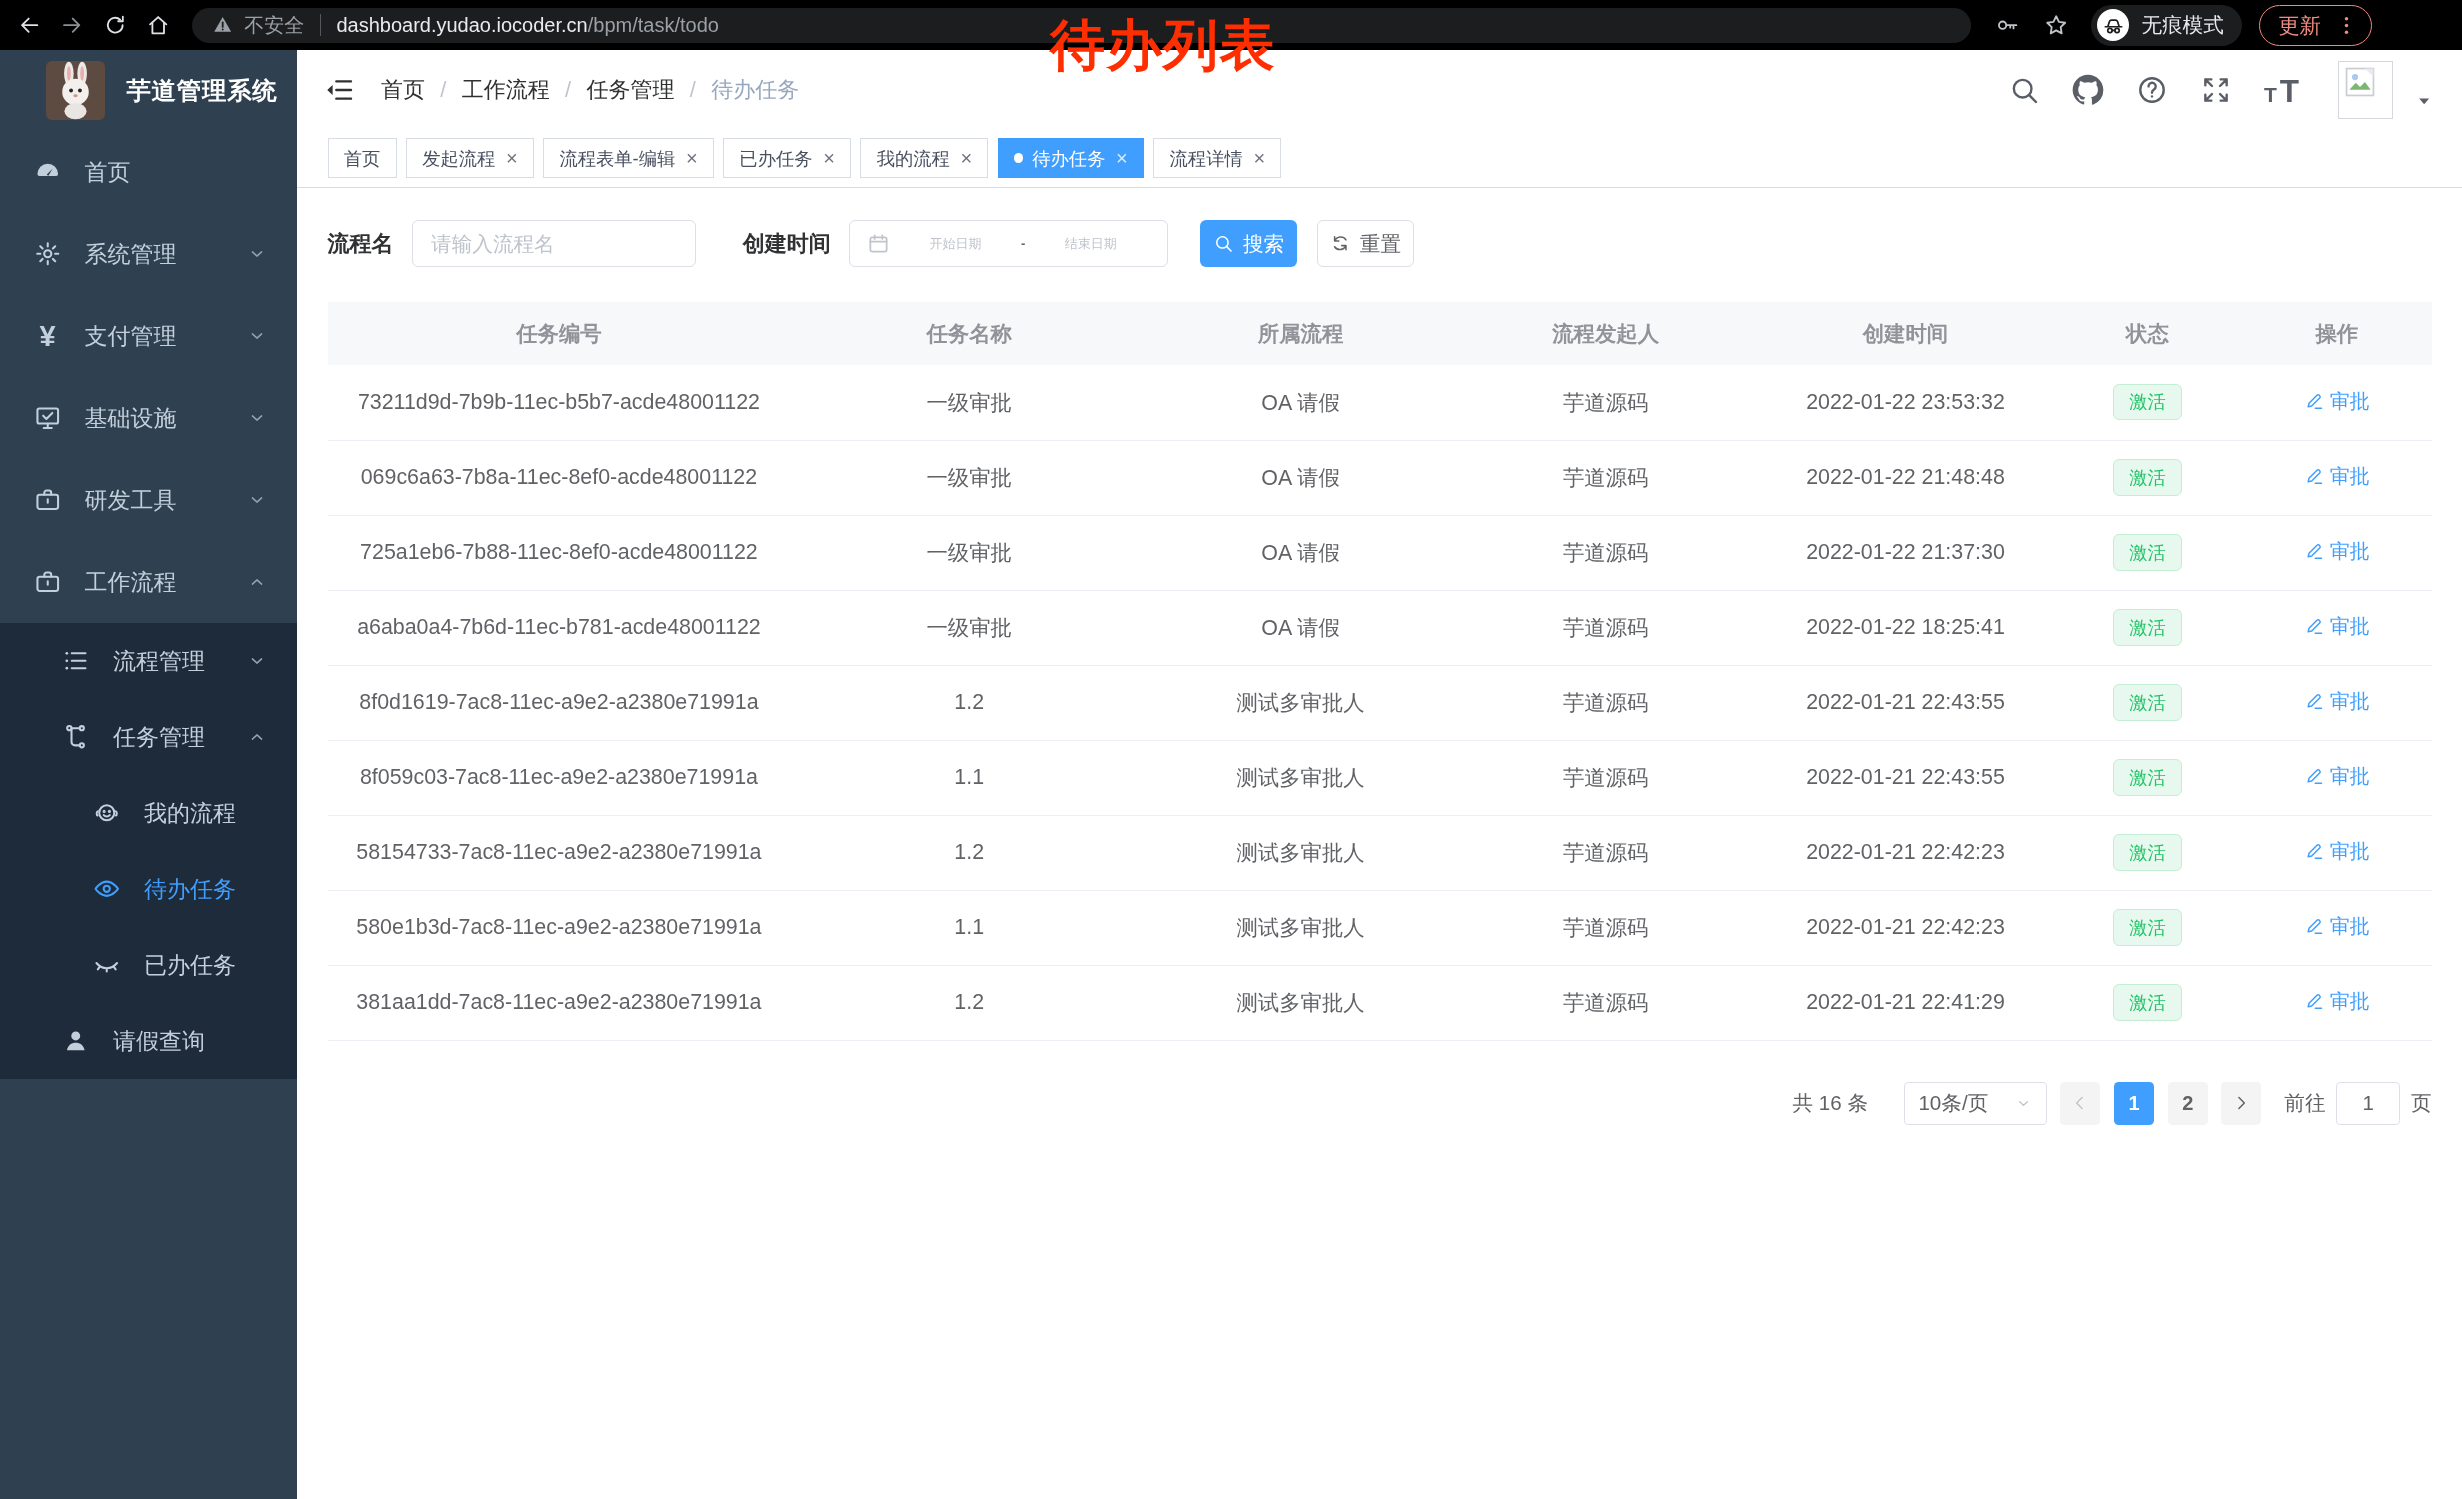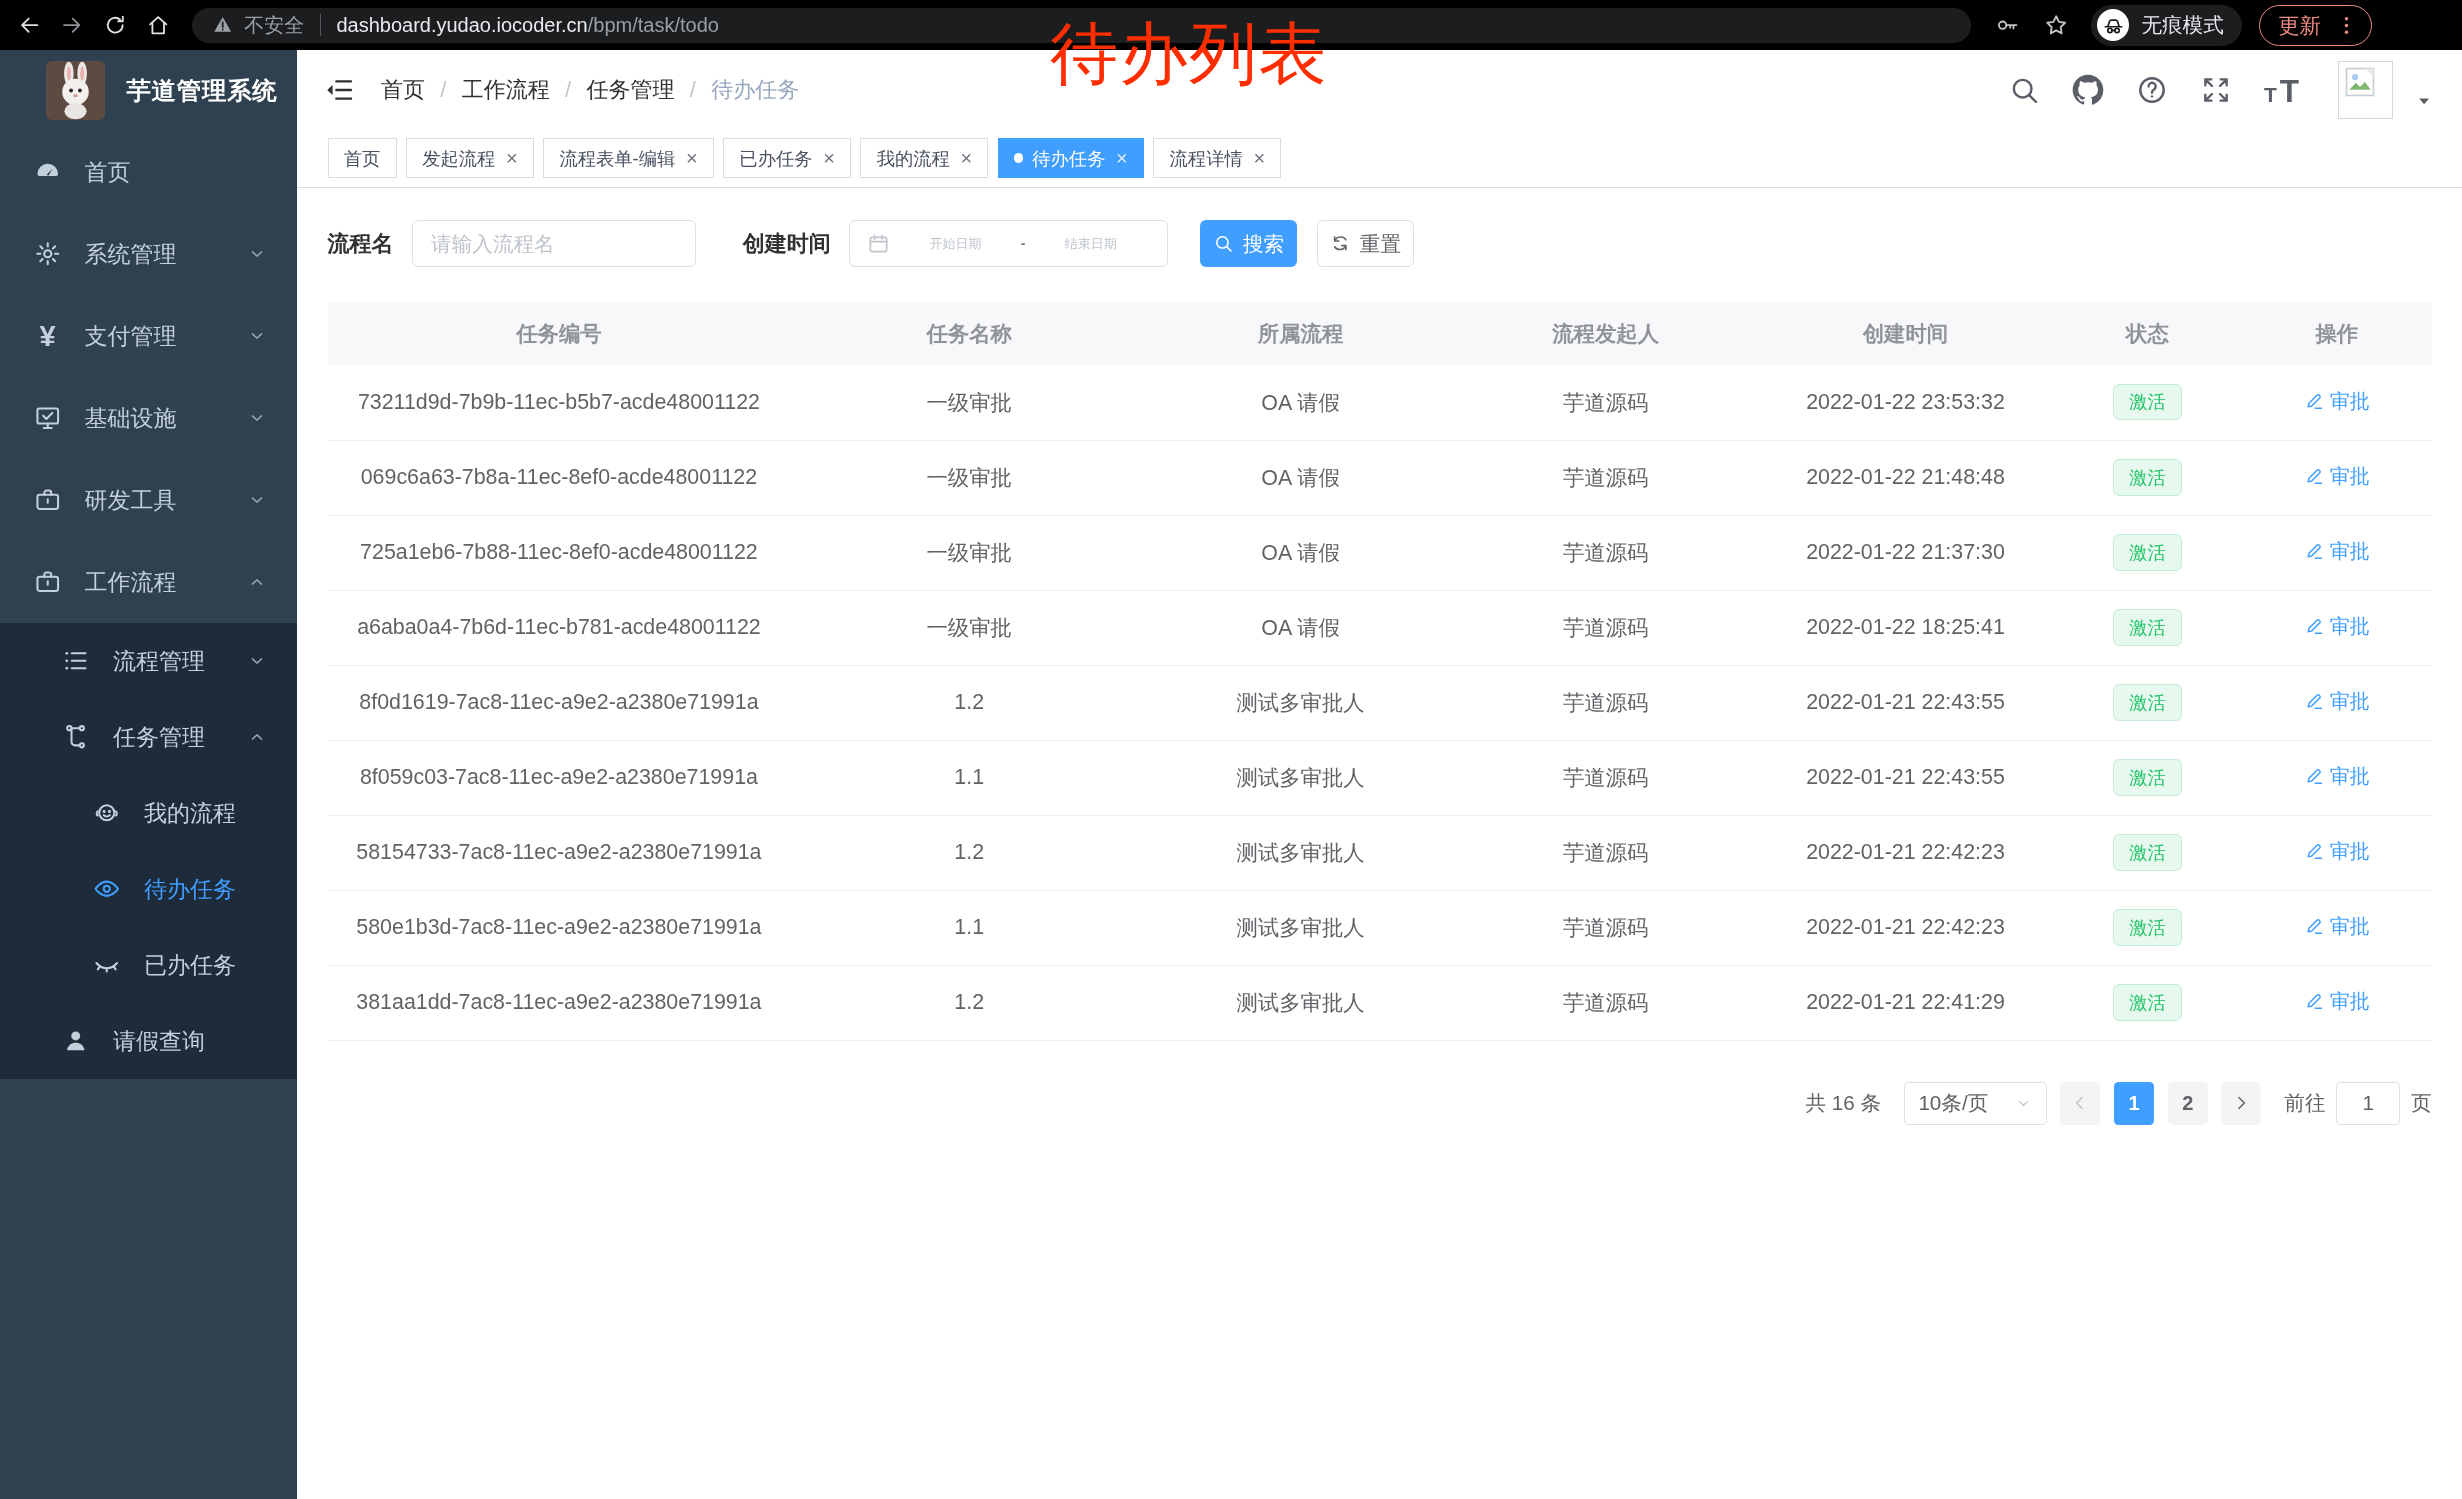--- a/index.html
+++ b/index.html
@@ -80,30 +80,30 @@
 .task-table th:nth-child(3),.task-table td:nth-child(3){width:14.5%}
 .task-table th:nth-child(4),.task-table td:nth-child(4){width:14.5%}
 .task-table th:nth-child(5),.task-table td:nth-child(5){width:14%}
 .task-table th:nth-child(6),.task-table td:nth-child(6){width:9%}
 .task-table th:nth-child(7),.task-table td:nth-child(7){width:9%}
 .badge{display:inline-block;padding:6.1px 15.3px;border-radius:6.1px;background:#e7f9ee;border:0.8px solid #c3eed3;color:#23c368;font-size:18.3px;line-height:1.2}
 .action-link{color:#409eff;font-size:20px;display:inline-flex;align-items:center;gap:6.1px;cursor:pointer}
 .action-link .ico{font-size:20px}
 
 .pagination{display:flex;align-items:center;justify-content:flex-end;margin-top:41px;gap:13.7px;font-size:20.6px;color:#606266}
-.pg-total{margin-right:9px}
+.pg-total{margin-right:22px}
 .page-size{width:143px;height:43px;border:0.8px solid #dcdfe6;border-radius:4.6px;display:flex;align-items:center;justify-content:space-between;padding:0 13.7px;cursor:pointer}
 .pg-caret{color:#c0c4cc;font-size:17px}
 .pg-btn{min-width:40px;height:43px;border-radius:4.6px;background:#f4f4f5;display:flex;align-items:center;justify-content:center;font-weight:700;color:#606266;cursor:pointer;font-size:20px;padding:0 4.6px}
 .pg-btn.prev{color:#c0c4cc}
 .pg-btn.page.active{background:#409eff;color:#fff}
 .goto-wrap{display:flex;align-items:center;gap:10.7px;margin-left:9.2px}
 .goto-input{width:64px;height:43px;border:0.8px solid #dcdfe6;border-radius:4.6px;text-align:center;font-size:20.6px;color:#606266;outline:none;font-family:inherit}
 
-.annotation{position:absolute;left:1050px;top:9.2px;font-size:68px;font-weight:400;z-index:50;white-space:nowrap;letter-spacing:1.5px}
+.annotation{position:absolute;left:1050px;top:9.2px;font-size:55px;font-weight:700;z-index:50;white-space:nowrap;letter-spacing:1.5px}
 </style>
 </head>
 <body>
 
 <div class="chrome">
   <span class="nav-btn ico">
       <svg viewBox="0 0 24 24" fill="none" stroke="currentColor" stroke-width="1.8" stroke-linecap="round" stroke-linejoin="round">
         <path d="M20 12H5M11.5 5.5L5 12l6.5 6.5"></path>
       </svg>
     </span>

